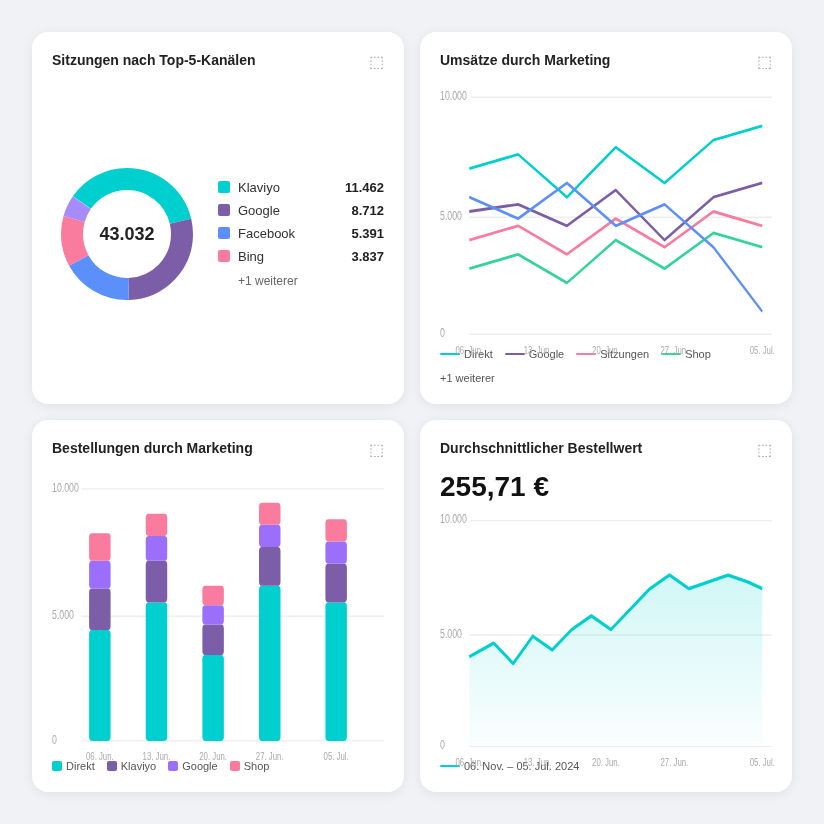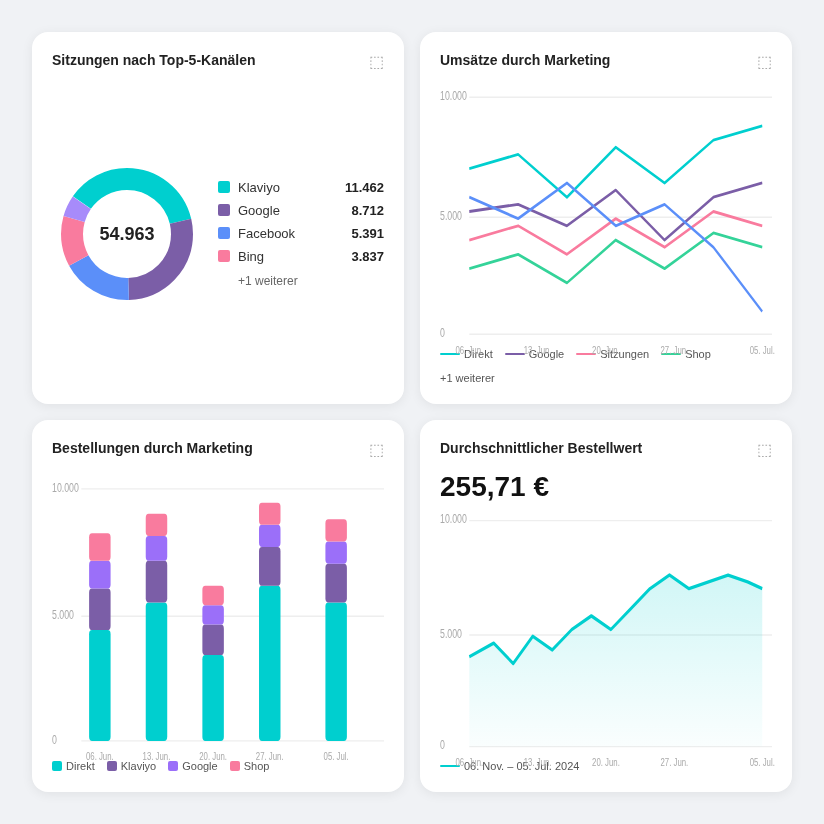--- a/index.html
+++ b/index.html
@@ -167,21 +167,21 @@
           <circle cx="75" cy="75" r="55" fill="none" stroke="#00CFCF" stroke-width="22" stroke-dasharray="128.2 218.8" stroke-dashoffset="54.8" transform="rotate(-90 75 75)"></circle>
 
           <circle cx="75" cy="75" r="55" fill="none" stroke="#7B5EA7" stroke-width="22" stroke-dasharray="97.5 249.5" stroke-dashoffset="-73.4" transform="rotate(-90 75 75)"></circle>
 
           <circle cx="75" cy="75" r="55" fill="none" stroke="#5B8FF9" stroke-width="22" stroke-dasharray="60.3 286.7" stroke-dashoffset="-170.9" transform="rotate(-90 75 75)"></circle>
 
           <circle cx="75" cy="75" r="55" fill="none" stroke="#F97B9E" stroke-width="22" stroke-dasharray="42.9 304.1" stroke-dashoffset="-231.2" transform="rotate(-90 75 75)"></circle>
 
           <circle cx="75" cy="75" r="55" fill="none" stroke="#A78BFA" stroke-width="22" stroke-dasharray="17.9 329.1" stroke-dashoffset="-274.1" transform="rotate(-90 75 75)"></circle>
         </svg>
-        <div class="donut-center">54.963</div>
+        <div class="donut-center">43.032</div>
       </div>
       <div class="legend">
         <div class="legend-item">
           <div class="legend-dot" style="background:#00CFCF;"></div>
           <span class="legend-label">Klaviyo</span>
           <span class="legend-value">11.462</span>
         </div>
         <div class="legend-item">
           <div class="legend-dot" style="background:#7B5EA7;"></div>
           <span class="legend-label">Google</span>

